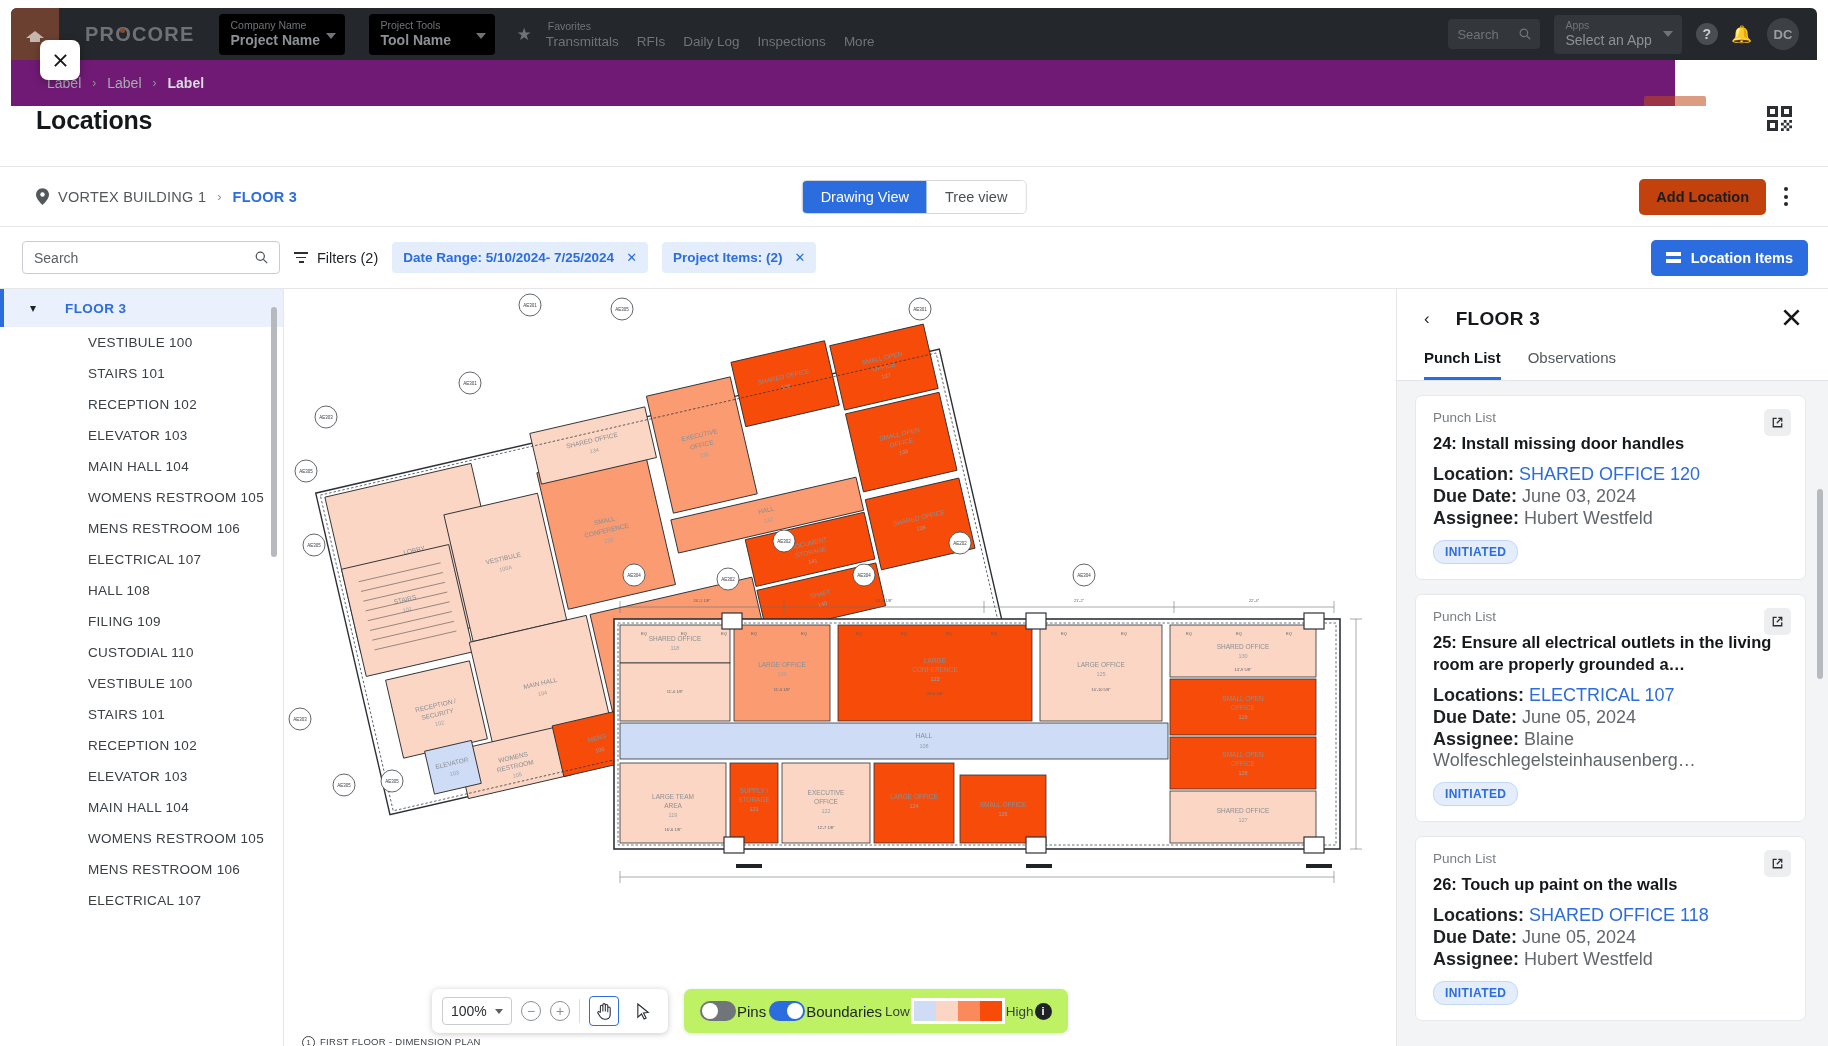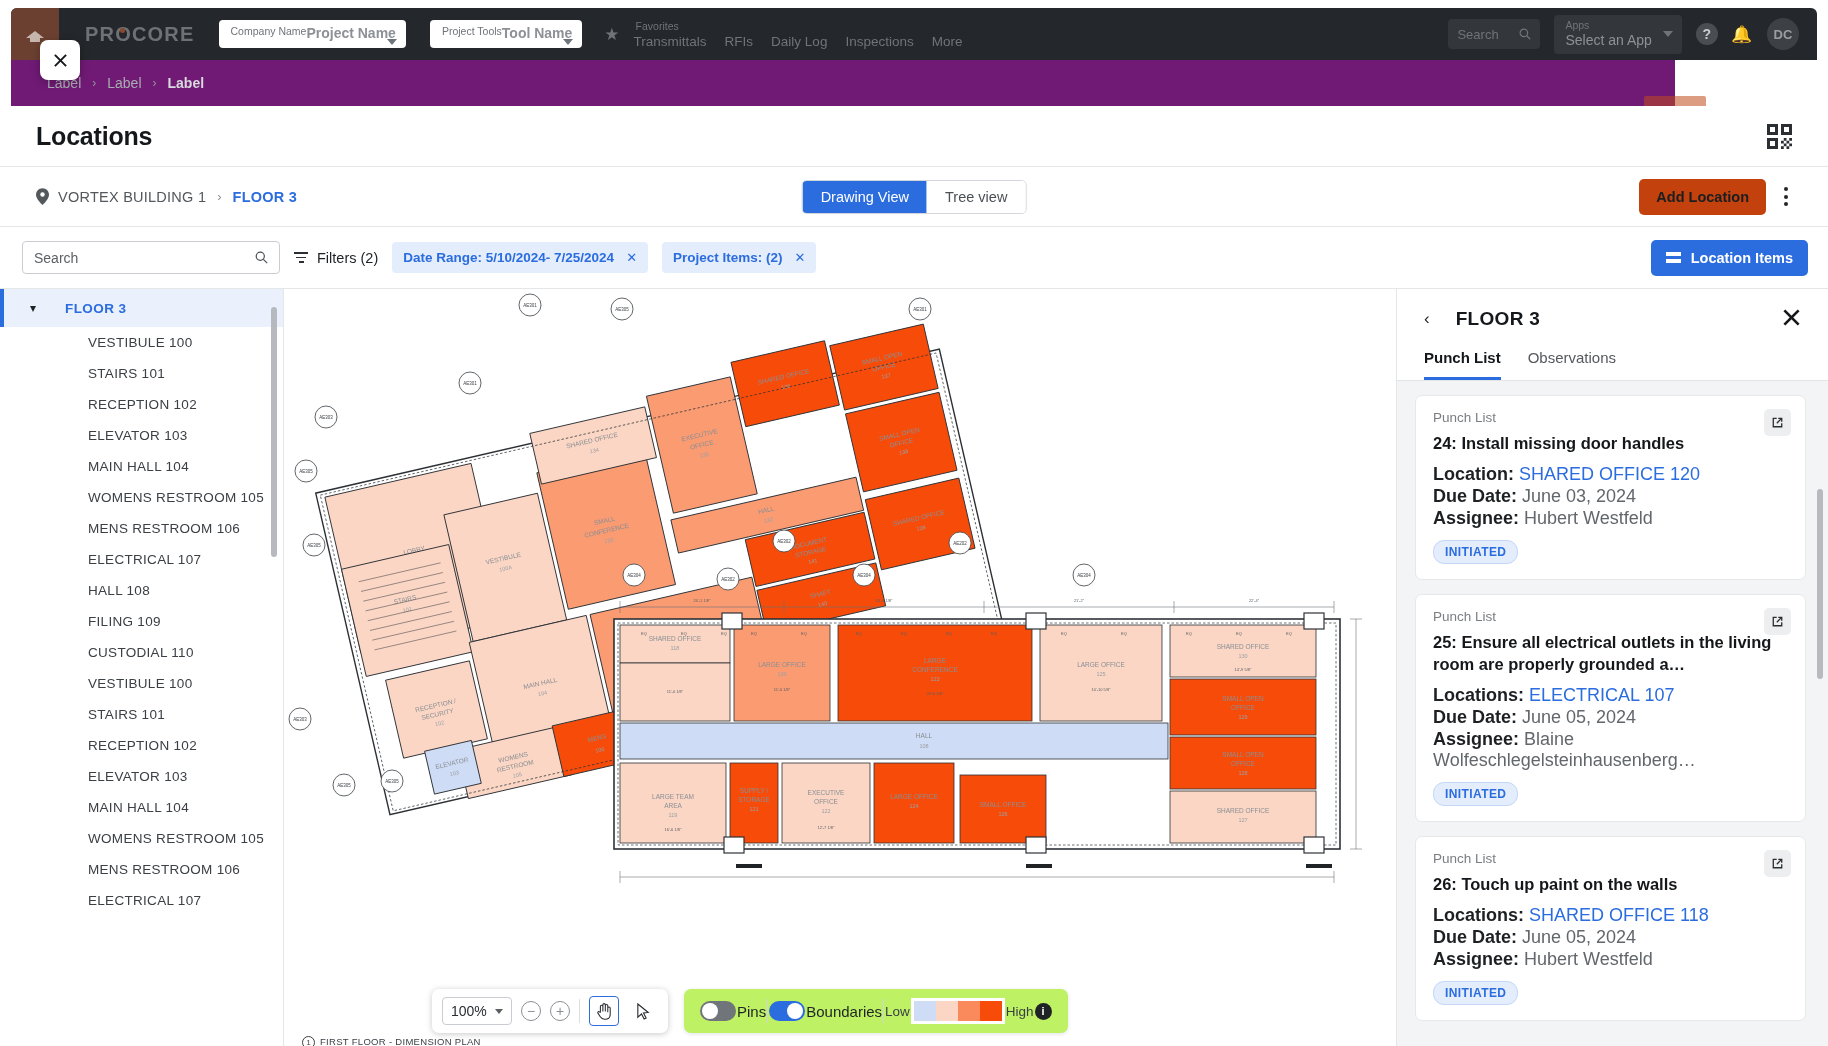--- a/index.html
+++ b/index.html
@@ -29,23 +29,23 @@
   }
   .home-glyph:after {
     content:""; position:absolute; left:4px; top:9px; width:10px; height:7px; background:#c6b6ae;
   }
   .procore-logo {
     color: #6e7276; font-weight: bold; font-size: 20px; letter-spacing: 1.2px;
     margin-left: 26px; position: relative;
   }
   .logo-dot { position:absolute; left:35px; top:5px; width:5px; height:5px; border-radius:50%; background:#8a4a2a; }
   .nav-select {
-    margin-left: 24px; background: #ffffff; border-radius: 4px;
+    margin-left: 24px; background: #000000; border-radius: 4px;
     padding: 5px 10px 6px 12px; min-width: 126px; position: relative;
-    display:flex; flex-direction:row;
+    display:flex; flex-direction:column;
   }
   .nav-select .lbl { font-size: 10.5px; color: #6f7479; line-height: 13px; }
   .nav-select .val { font-size: 14px; color: #8d9196; font-weight: bold; line-height: 17px; }
   .nav-caret {
     position:absolute; right:9px; top:19px; width:0; height:0;
     border-left:5px solid transparent; border-right:5px solid transparent; border-top:6px solid #6f7479;
   }
   .fav-star { margin-left: 22px; color:#6f7479; font-size: 17px; }
   .fav-block { margin-left: 14px; }
   .fav-block .lbl { font-size: 10.5px; color: #6f7479; line-height: 13px; padding-left:2px;}
@@ -88,21 +88,21 @@
     box-shadow:0 2px 8px rgba(0,0,0,.28); z-index:40; cursor:pointer;
   }
   .overlay-close svg { width:15px; height:15px; }
 
   
   .app-panel {
     position:absolute; left:0; top:106px; width:1828px; height:940px;
     background:#fff; border-radius:10px 10px 0 0; overflow:hidden;
   }
   .page-head {
-    height:61px; display:flex; align-items:center; padding:0 36px;
+    height:61px; display:flex; align-items:flex-start; padding:0 36px;
     border-bottom:1px solid #e4e6e8;
   }
   .page-title { font-size:25px; font-weight:bold; color:#15181b; letter-spacing:-.2px; }
   .qr-icon { margin-left:auto; display:grid; grid-template-columns:11px 11px; grid-template-rows:11px 11px;
     gap:3px; cursor:pointer; }
   .qr-b { border:3px solid #2b2f33; }
   .qr-d { background:
       repeating-conic-gradient(#2b2f33 0% 25%, #fff 0% 50%) 0 0/5.5px 5.5px; }
 
   .crumb-bar {

